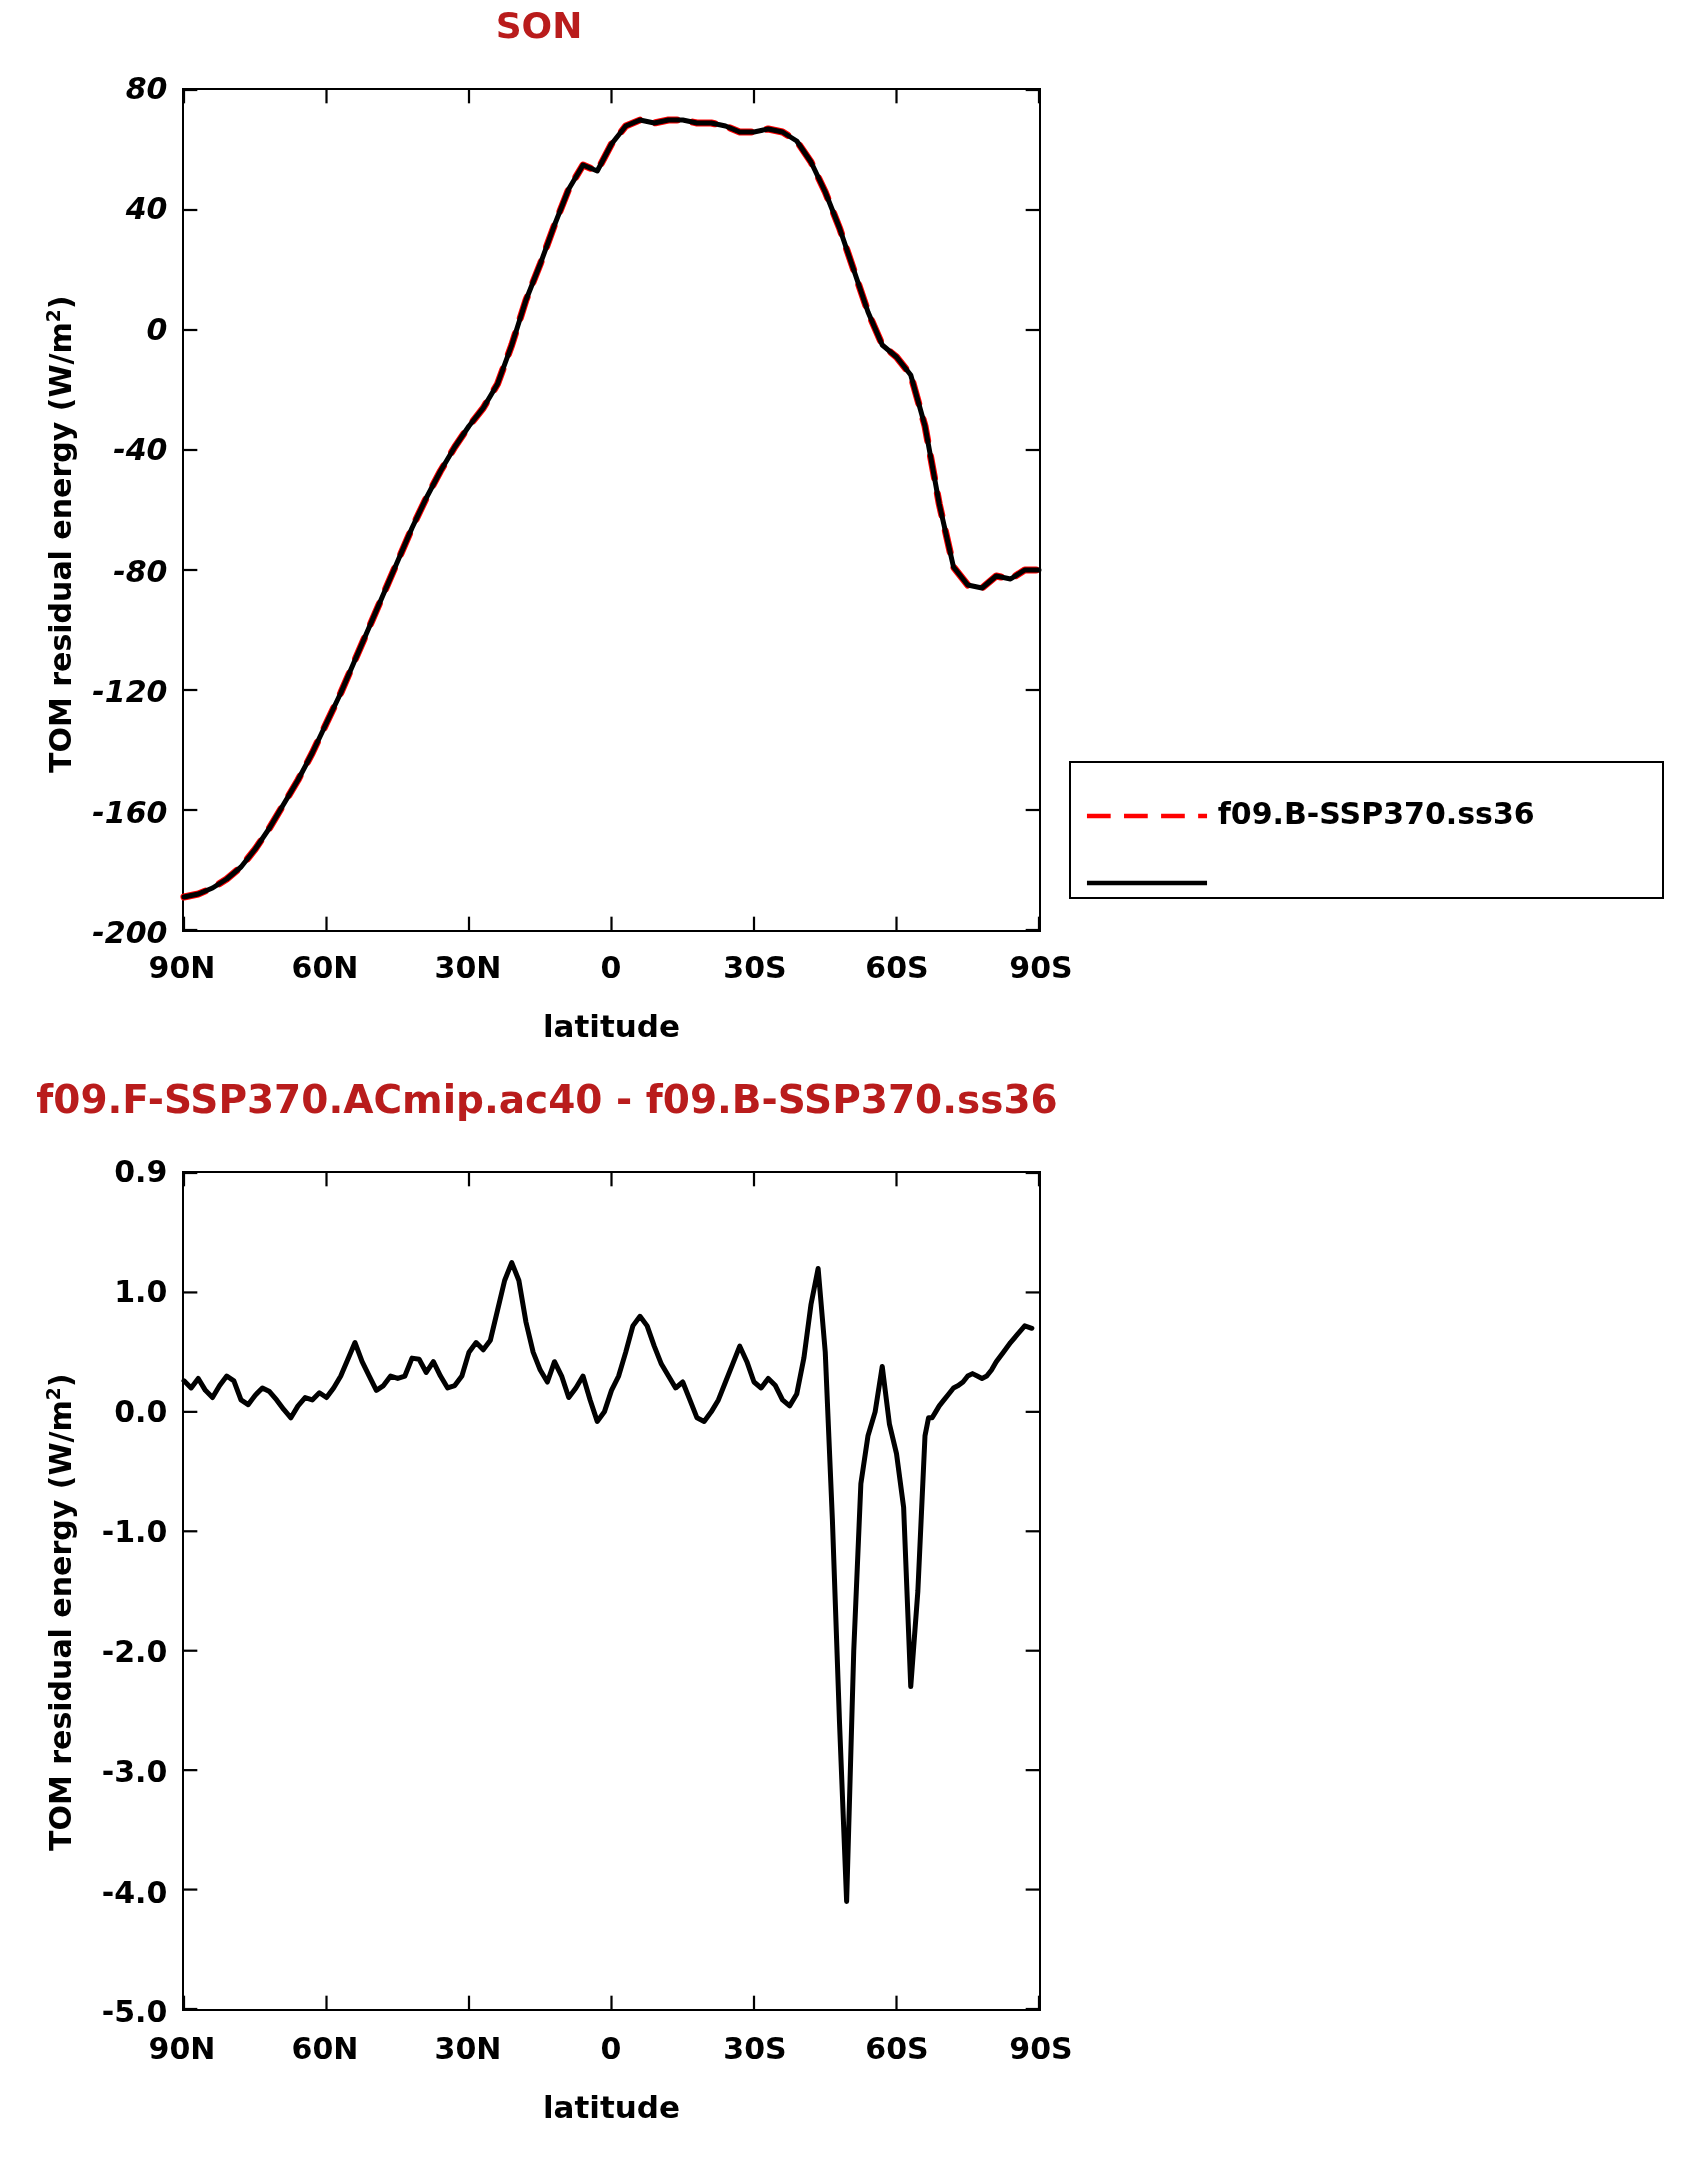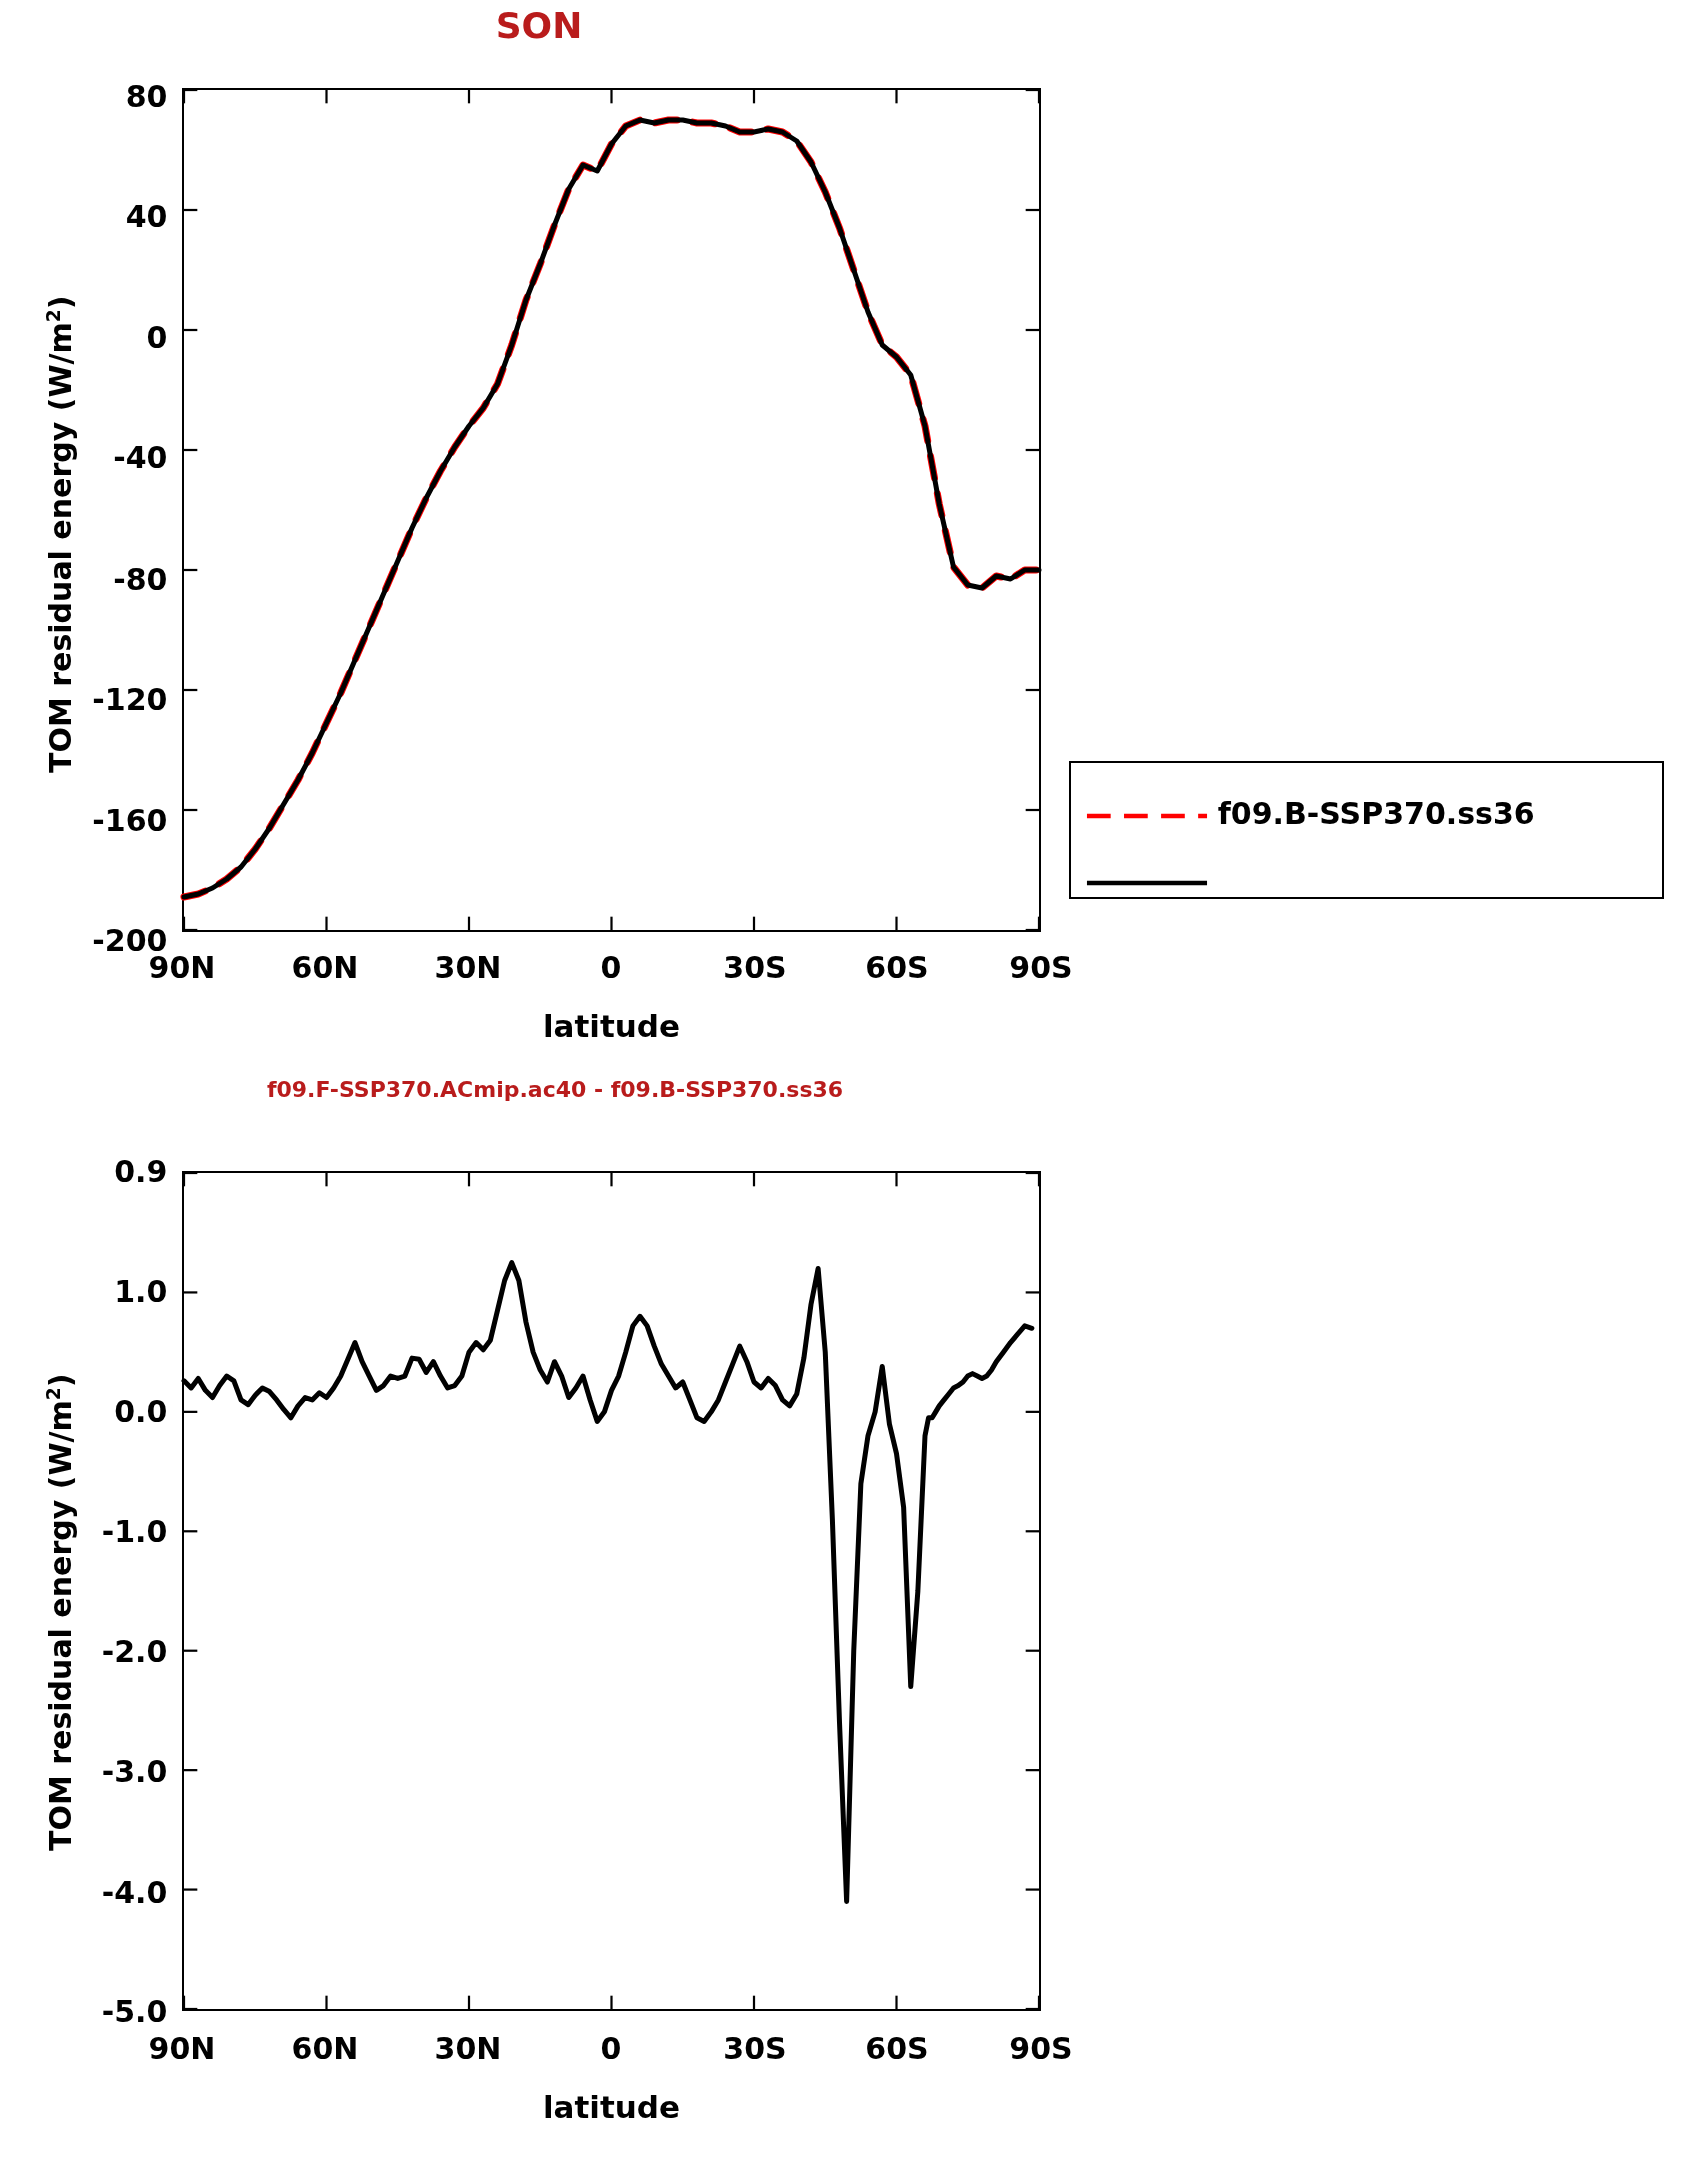--- a/index.html
+++ b/index.html
@@ -31,23 +31,23 @@
     white-space: nowrap;
   }
   #title-top {
     top: 4.5px;
     left: 0;
     width: 1078px;
     font-size: 36px;
   }
   #title-bottom {
     top: 1077px;
-    left: 16px;
+    left: 8px;
     width: 1078px;
-    font-size: 22px;
+    font-size: 39px;
   }
 
   .plot-frame {
     position: absolute;
     border: 2.2px solid #000;
     box-sizing: border-box;
     background: #fff;
   }
   #frame-top {
     left: 182px;
@@ -87,21 +87,21 @@
     text-align: right;
     font-size: 30px;
     font-weight: bold;
     white-space: nowrap;
     transform: translateY(-50%);
   }
   .ytick-wrap {
     position: absolute;
     width: 160px;
   }
-  #yticks-top { left: 7.4px; top: 96px; height: 844px; }
+  #yticks-top { left: 7.4px; top: 88px; height: 844px; font-style: italic; }
   #yticks-bottom { left: 7.4px; top: 78px; height: 840px; }
 
   .xtick {
     position: absolute;
     text-align: center;
     font-size: 30px;
     font-weight: bold;
     white-space: nowrap;
     transform: translateX(-50%);
     width: 149px;

